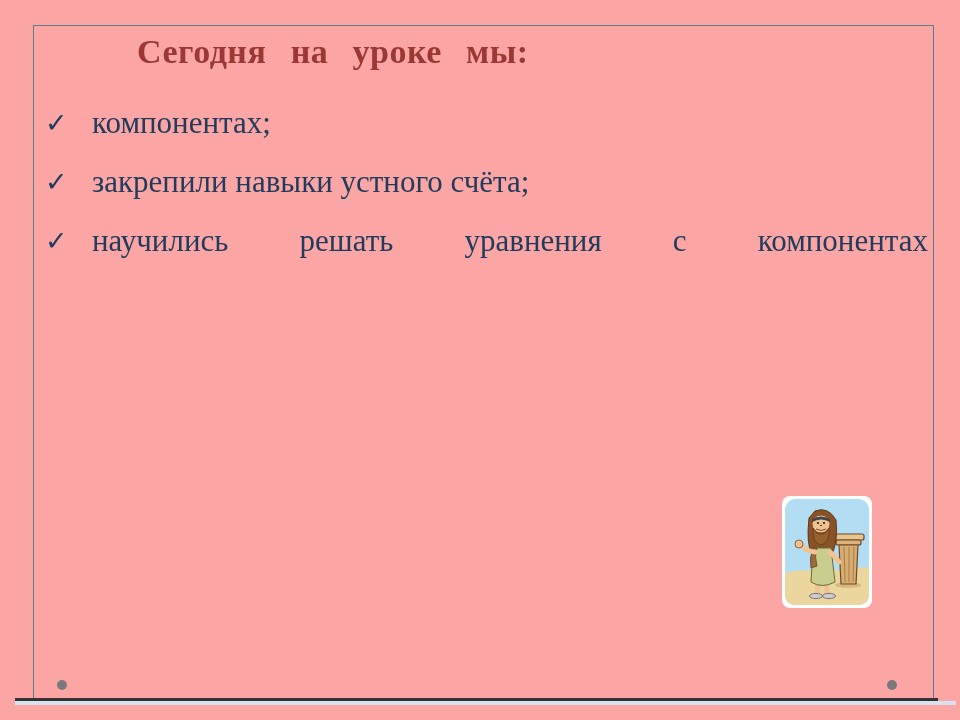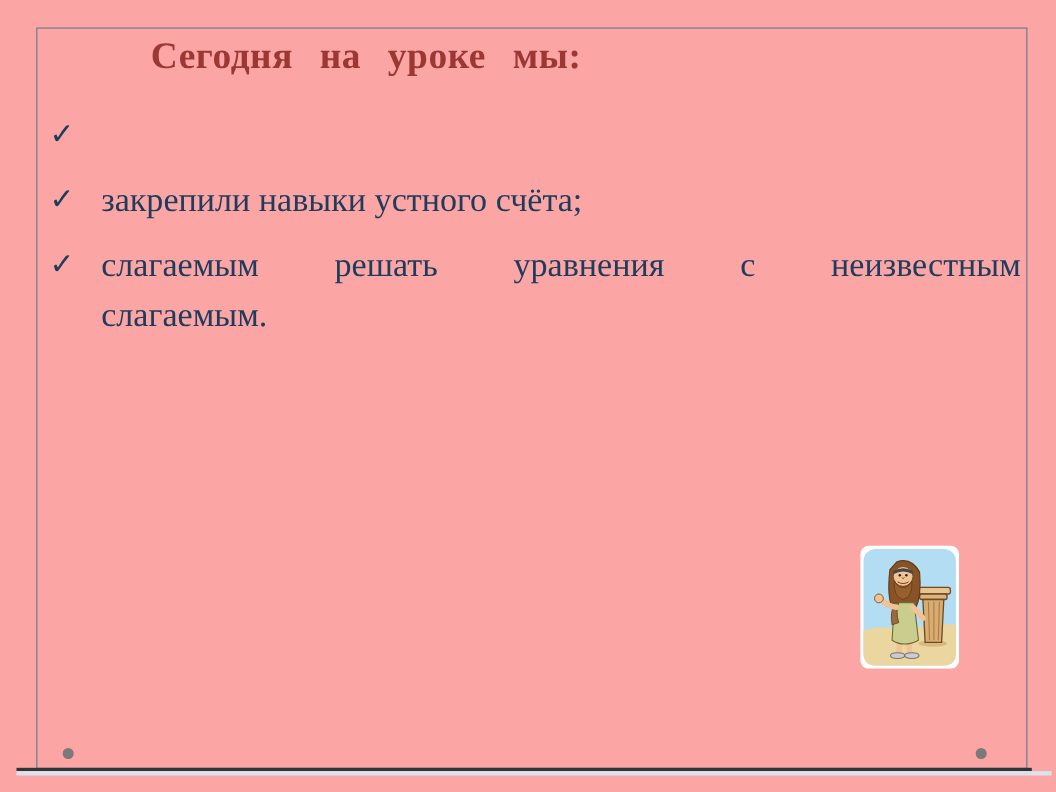--- a/index.html
+++ b/index.html
@@ -66,35 +66,35 @@
 
   <div class="frame"></div>
 
   <h1 class="title">Сегодня на уроке мы:</h1>
 
   <div class="bullets">
 
     <div class="bullet">
       <span class="check">✓</span>
       <div class="lines">
+        <div class="line">компонентах;</div>
       </div>
     </div>
 
     <div class="bullet">
       <span class="check">✓</span>
       <div class="lines">
         <div class="line">закрепили навыки устного счёта;</div>
       </div>
     </div>
 
     <div class="bullet">
       <span class="check">✓</span>
       <div class="lines">
-        <div class="line j">слагаемым решать уравнения с неизвестным</div>
-        <div class="line">слагаемым.</div>
+        <div class="line j">научились решать уравнения с компонентах</div>
       </div>
     </div>
 
   </div>
 
   <svg class="cartoon" viewBox="0 0 90 112" xmlns="http://www.w3.org/2000/svg">
 
     <rect x="0" y="0" width="90" height="112" rx="8" fill="#ffffff"></rect>
     <rect x="3" y="3" width="84" height="106" rx="11" fill="#b3ddf2"></rect>
 

